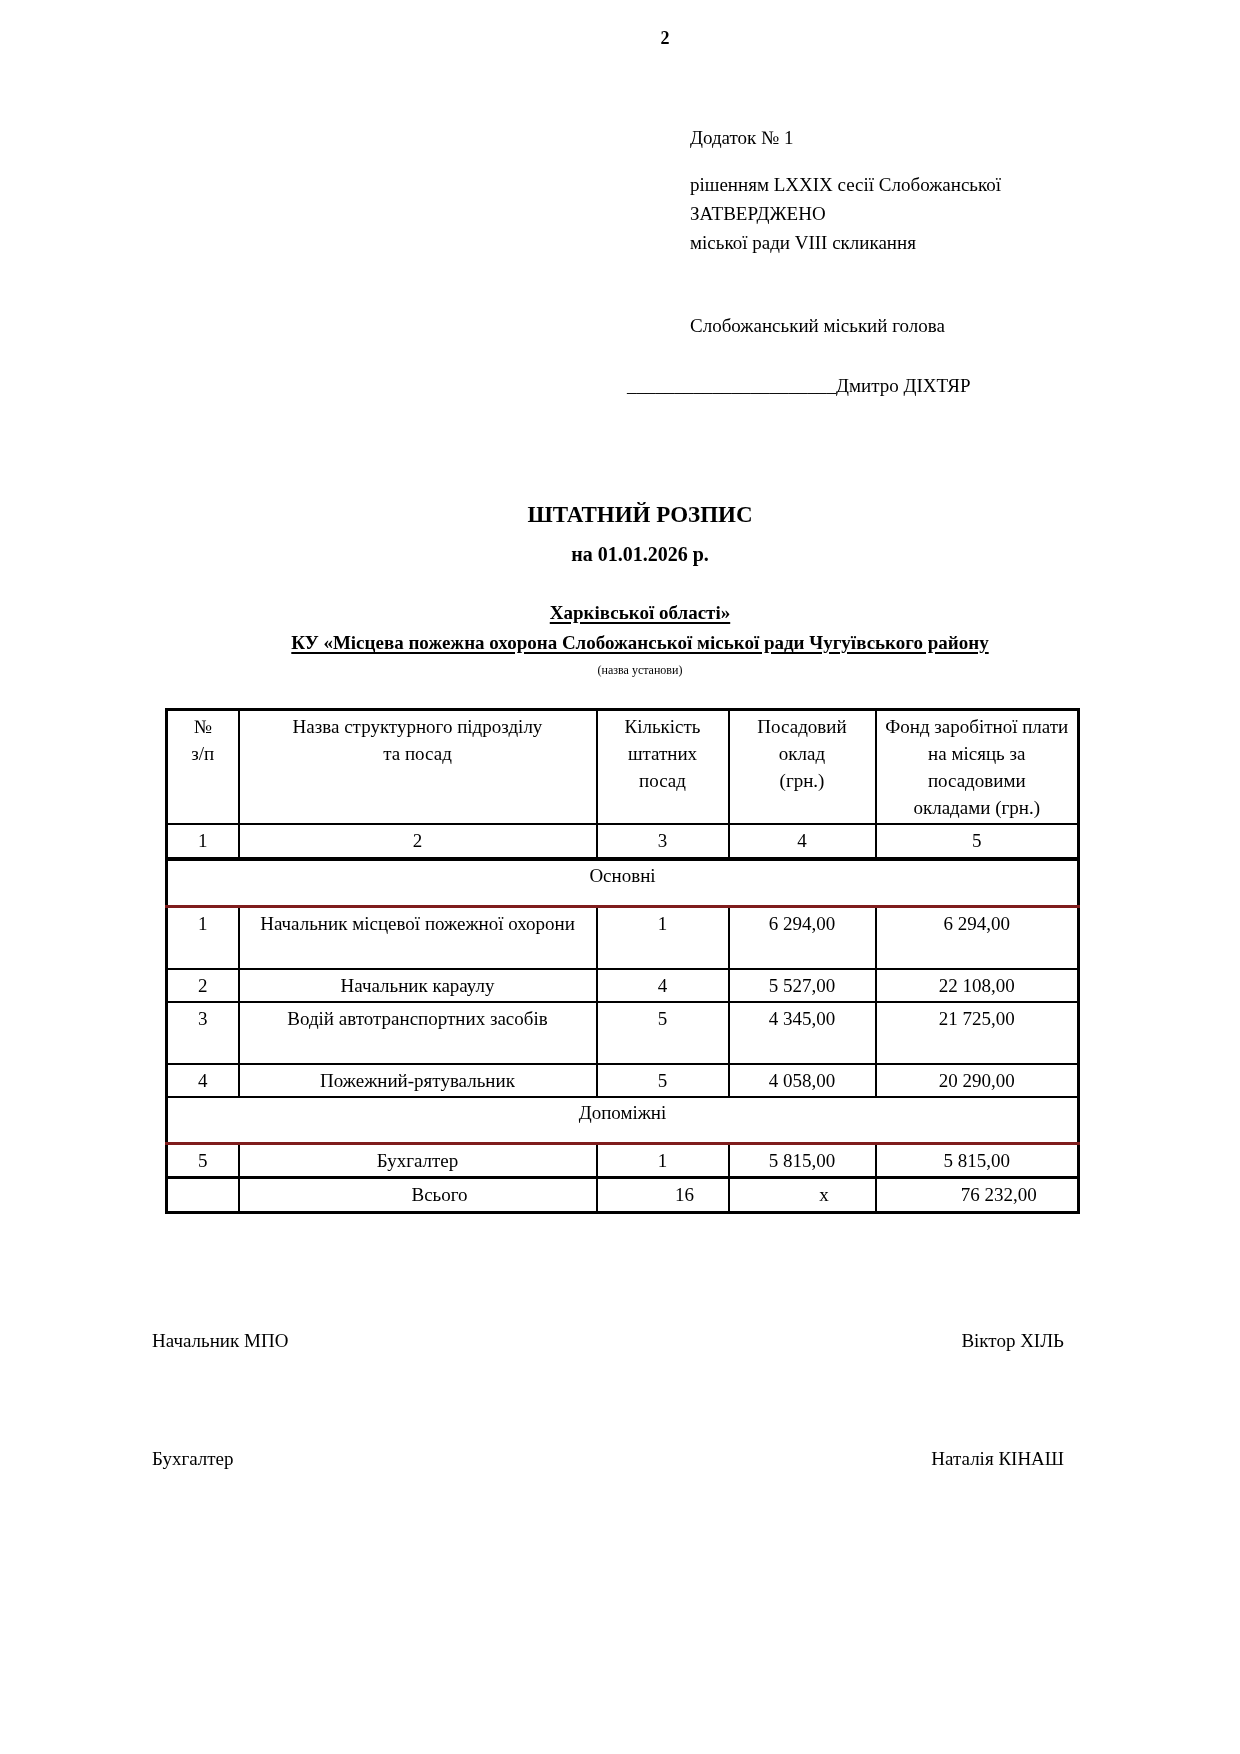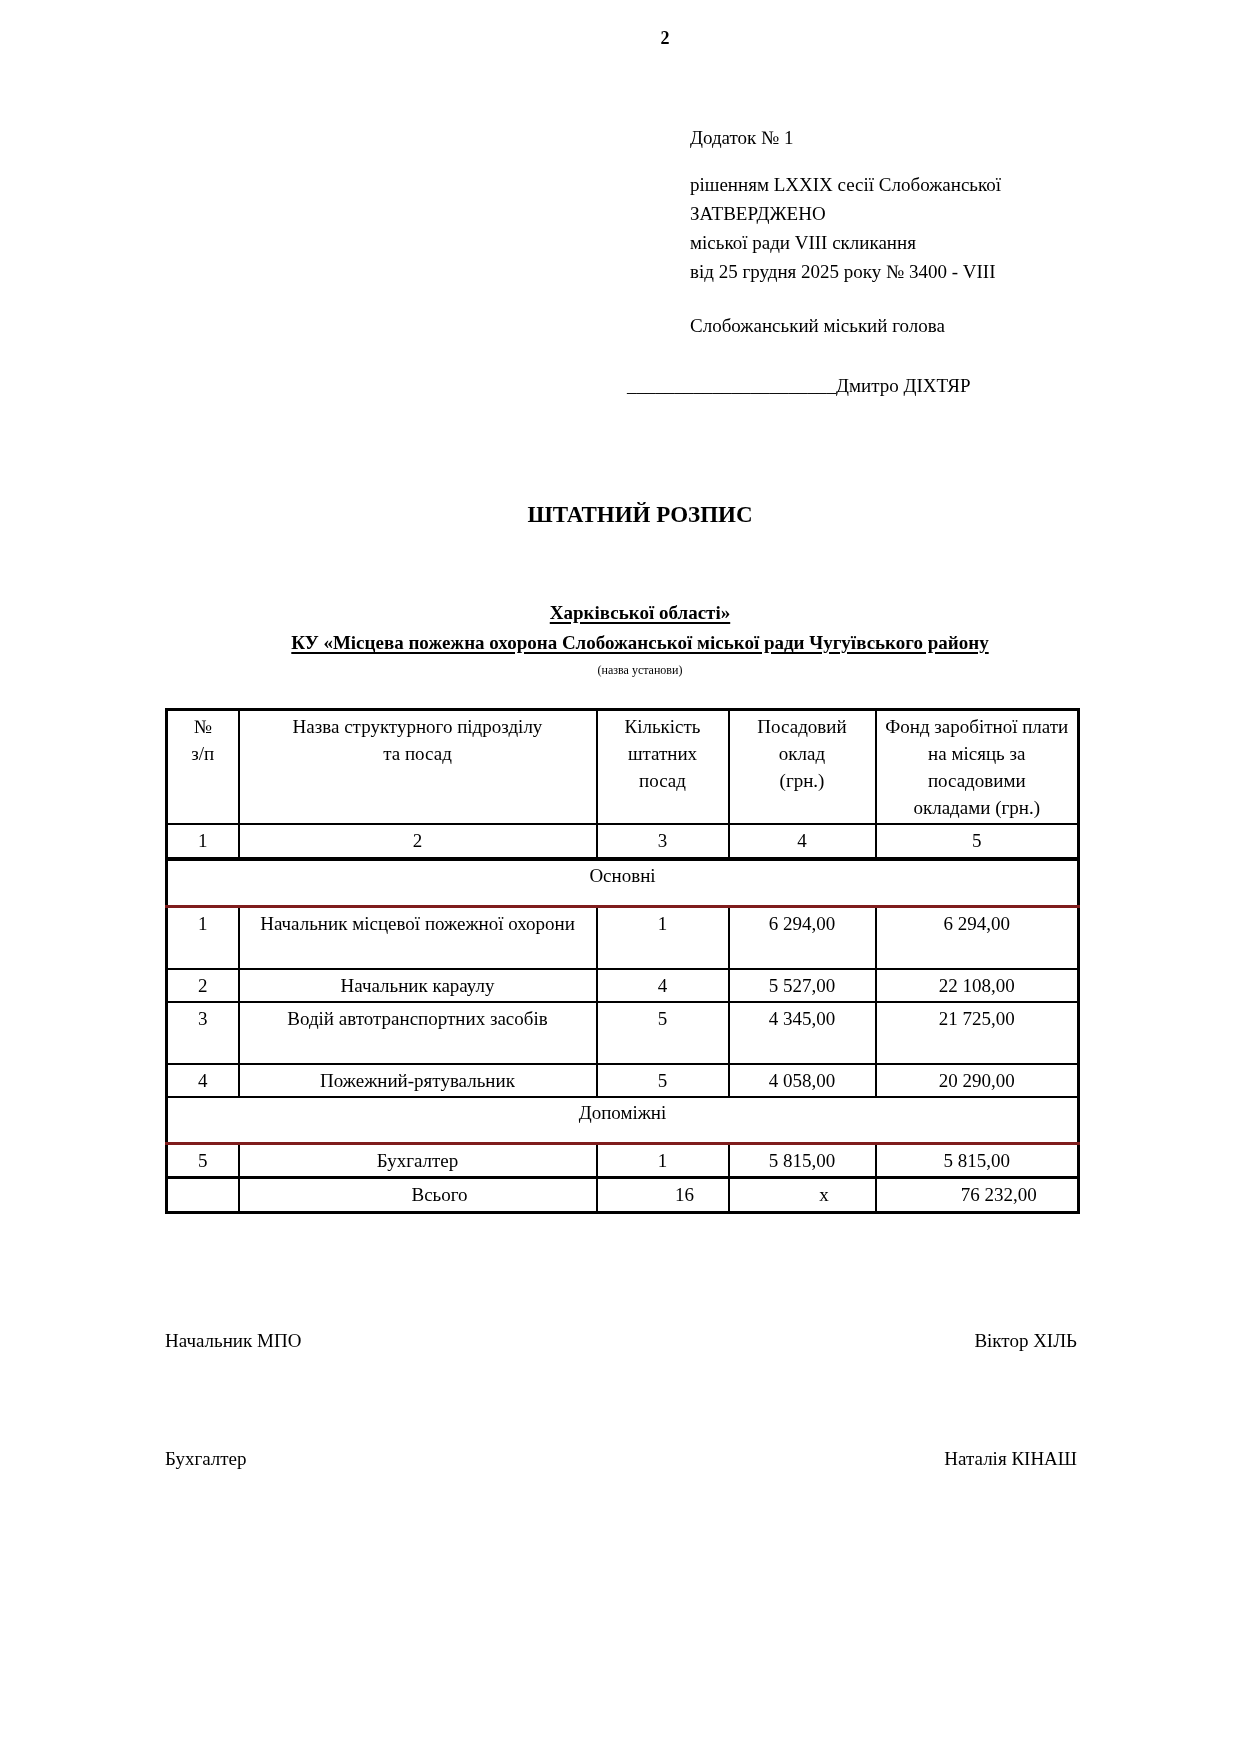--- a/index.html
+++ b/index.html
@@ -58,48 +58,48 @@
   tr.head-row th { height: 85px; }
   tr.numbering-row td { height: 28px; border-bottom: 4px solid #000; }
   tr.section-row td { height: 40px; border-bottom: 3px solid #7f1d1d; line-height: 26px; }
   tr.row-tall td { height: 56px; }
   tr.row-short td { height: 27px; }
   tr.total-row td { height: 28px; border-top: 3px solid #000; padding-left: 48px; }
   td.mid { vertical-align: middle; }
   td.bold { font-weight: bold; }
 
   .sig-row {
-    left: 165px; width: 912px;
+    left: 152px; width: 912px;
     display: flex; justify-content: space-between;
     font-size: 19px; line-height: 26px; text-align: right;
   }
   .sig-row-1 { top: 1328px; }
   .sig-row-2 { top: 1446px; }
 </style>
 </head>
 <body>
 
 <div class="page">
 
   <div class="abs page-number">2</div>
 
   <div class="abs annex">Додаток № 1</div>
 
   <div class="abs approval-block">
     <div>рішенням LXXIX сесії Слобожанської</div>
     <div>ЗАТВЕРДЖЕНО</div>
     <div>міської ради VIII скликання</div>
-    <div>від 25 грудня 2025 року № 3400 - VIII</div>
   </div>
 
   <div class="abs mayor-line">Слобожанський міський голова</div>
 
   <div class="abs signature-line"><span>______________________</span><span>Дмитро ДІХТЯР</span></div>
 
   <div class="abs center-col doc-title">ШТАТНИЙ РОЗПИС</div>
+  <div class="abs center-col doc-subtitle">на 01.01.2026 р.</div>
 
   <div class="abs center-col org-name">
     <div>Харківської області»</div>
     <div>КУ «Місцева пожежна охорона Слобожанської міської ради Чугуївського району</div>
   </div>
   <div class="abs center-col org-caption">(назва установи)</div>
 
   <table class="staff">
     <colgroup>
       <col style="width:72px">

